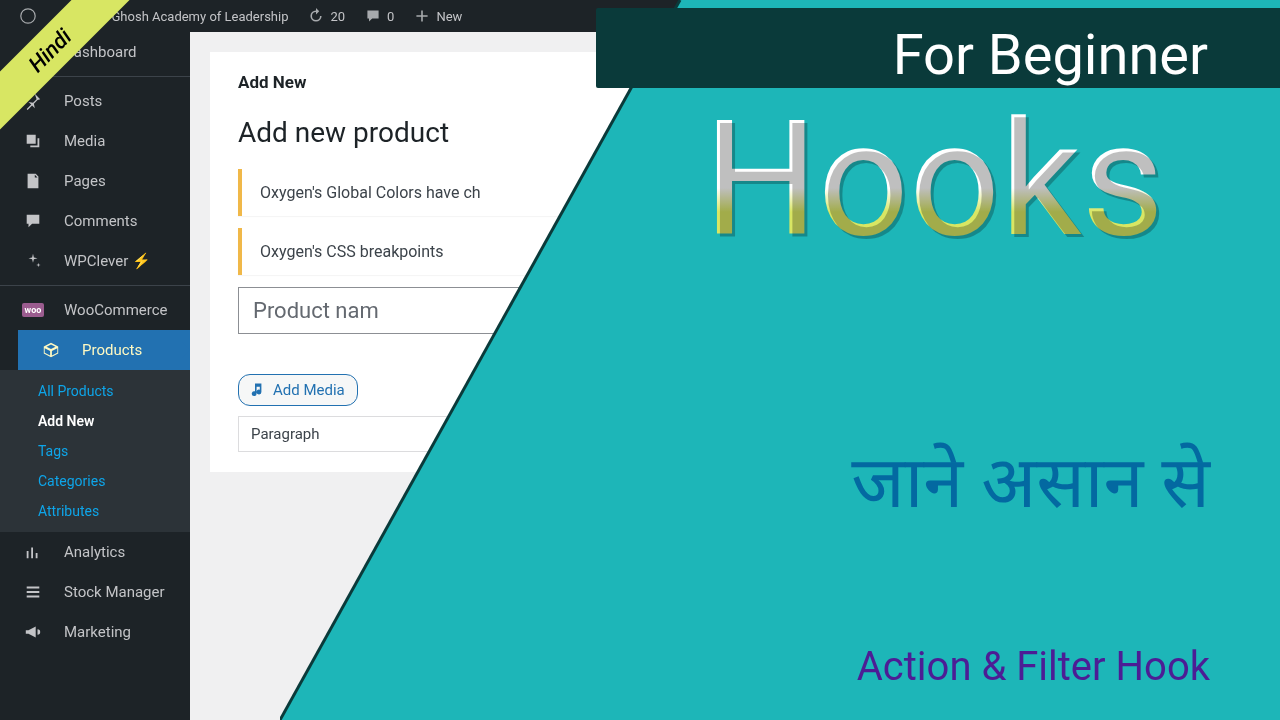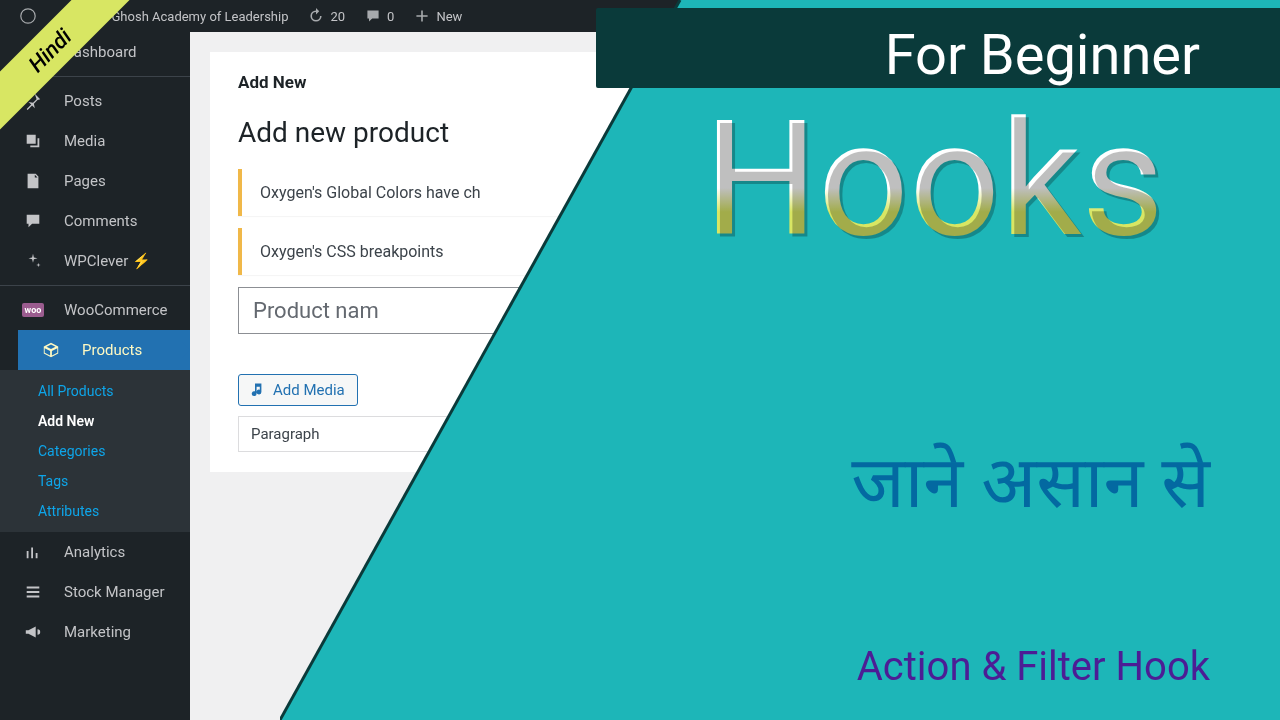--- a/index.html
+++ b/index.html
@@ -27,28 +27,28 @@
 .sep { height: 1px; background: #3c434a; margin: 4px 0; }
 .woo-badge { background: #9b5c8f; color: #fff; font-size: 9px; padding: 2px 3px; border-radius: 2px; font-weight: bold; }
 
 
 .content { position: absolute; top: 32px; left: 190px; right: 0; bottom: 0; background: #f0f0f1; padding: 0; z-index: 5; }
 .content-inner { background: #fff; margin: 20px; padding: 20px 28px; }
 .page-tab { font-size: 17px; font-weight: 700; color: #1d2327; margin-bottom: 24px; }
 .page-title { font-size: 28px; font-weight: 400; color: #1d2327; margin-bottom: 20px; }
 .notice { border-left: 4px solid #f0b849; background: #fff; padding: 14px 18px; margin-bottom: 12px; box-shadow: 0 1px 1px rgba(0,0,0,.04); font-size: 16px; color: #3c434a; }
 .product-name { border: 1px solid #8c8f94; padding: 10px 14px; font-size: 22px; color: #646970; margin-top: 10px; background: #fff; }
-.media-btn { display: inline-flex; align-items: center; gap: 6px; border: 1px solid #2271b1; background: #f6f7f7; color: #2271b1; padding: 6px 12px; font-size: 15px; margin-top: 40px; cursor: pointer; border-radius: 3px; }
+.media-btn { display: inline-flex; align-items: center; gap: 6px; border: 1px solid #2271b1; background: #f6f7f7; color: #2271b1; padding: 6px 12px; font-size: 15px; margin-top: 40px; cursor: pointer; border-radius: 12px; }
 .editor-toolbar { margin-top: 10px; border: 1px solid #dcdcde; background: #fff; padding: 8px 12px; font-size: 15px; color: #3c434a; }
 
 
 .overlay { position: absolute; top: 0; right: 0; bottom: 0; z-index: 50; }
 .overlay svg { display: block; }
 .ov-text { position: absolute; z-index: 60; white-space: nowrap; }
-.ov-beginner { top: 22px; right: 80px; font-size: 56px; color: #fff; font-weight: 400; }
+.ov-beginner { top: 22px; right: 72px; font-size: 56px; color: #fff; font-weight: 400; }
 .ov-hooks { top: 100px; right: 116px; font-size: 160px; font-weight: 400; color: #fff; line-height: 1; }
 .ov-hooks span { display: inline-block; }
 .ov-hindi { top: 430px; right: 70px; font-size: 72px; color: #0369a1; font-weight: 400; }
 .ov-action { bottom: 30px; right: 70px; font-size: 40px; color: #4c1d95; font-weight: 400; }
 </style>
 </head>
 <body>
 
 <div class="hindi-ribbon">
   <span>Hindi</span>
@@ -147,22 +147,22 @@
     <span class="icon">
         <svg viewBox="0 0 20 20">
           <path d="M2 6l8-4 8 4v8l-8 4-8-4zM10 4l-5 2.5 5 2.5 5-2.5zM3 8v5l6 3V11zM17 8l-6 3v5l6-3z"></path>
         </svg>
       </span>
     <span>Products</span>
   </div>
   <div class="submenu">
     <div class="submenu-item">All Products</div>
     <div class="submenu-item active">Add New</div>
+    <div class="submenu-item">Tags</div>
     <div class="submenu-item">Categories</div>
-    <div class="submenu-item">Tags</div>
     <div class="submenu-item">Attributes</div>
   </div>
   <div class="menu-item">
     <span class="icon">
         <svg viewBox="0 0 20 20">
           <path d="M3 17h2V9H3zM8 17h2V5H8zM13 17h2v-6h-2z"></path>
         </svg>
       </span>
     <span>Analytics</span>
   </div>

